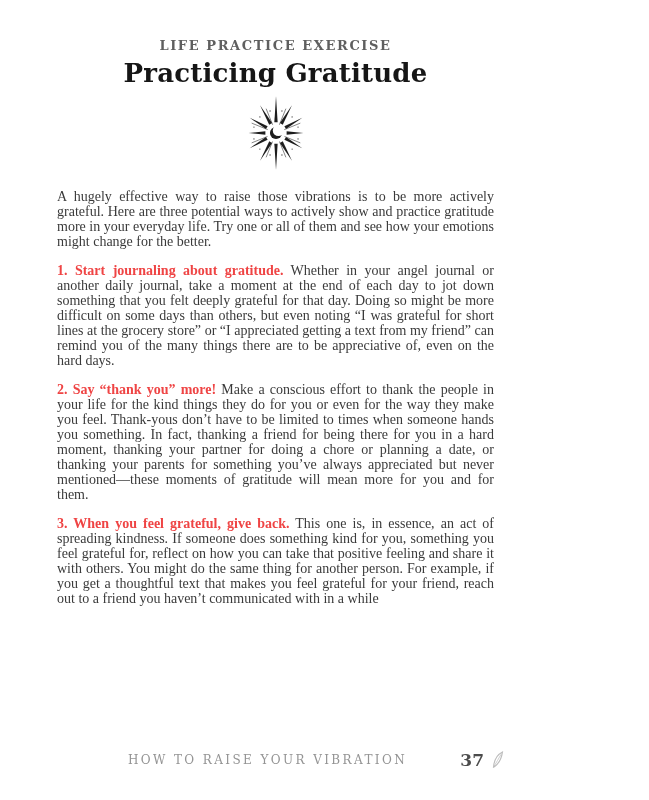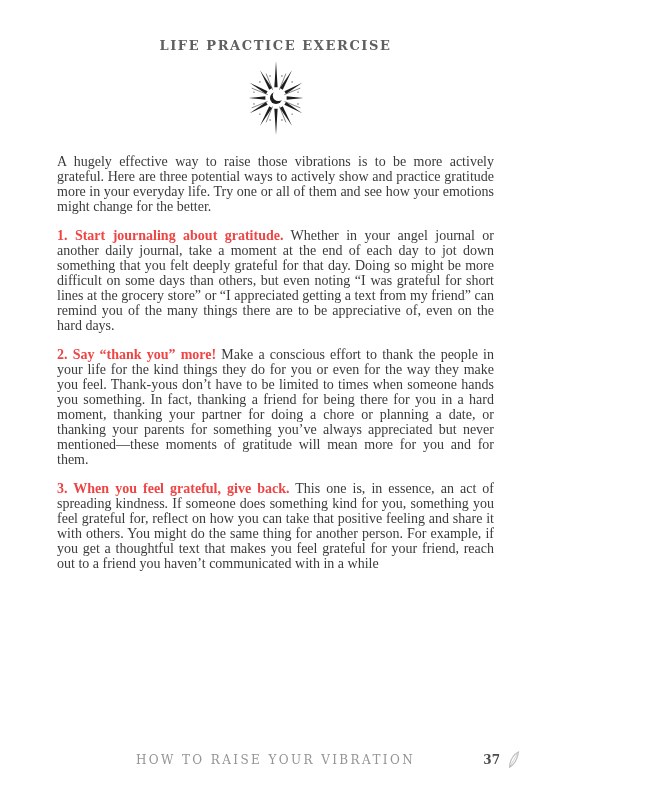--- a/index.html
+++ b/index.html
@@ -47,21 +47,21 @@
     color: #3a3a3a;
     margin-bottom: 14px;
   }
   .para .lead {
     font-weight: bold;
     color: #ef4444;
   }
   .page-footer {
     position: absolute;
     left: 0;
-    right: 0;
+    right: 16px;
     bottom: 30px;
     height: 20px;
     padding-left: 22px;
   }
   .running-title {
     position: absolute;
     left: 0;
     right: 0;
     text-align: center;
     font-size: 12px;
@@ -73,33 +73,34 @@
   .page-number-group {
     position: absolute;
     right: 28px;
     top: 0;
     display: flex;
     align-items: center;
     gap: 5px;
   }
   .page-number {
     font-family: "DejaVu Serif", serif;
-    font-size: 12px;
+    font-size: 17px;
     font-weight: bold;
     color: #4c4c4c;
   }
   .feather svg { width: 18px; height: 20px; display: block; }
 </style>
 </head>
 <body>
 
 <div class="book-page">
 
   <div class="page-header">
     <div class="kicker">LIFE PRACTICE EXERCISE</div>
+    <div class="page-title">Practicing Gratitude</div>
     <div class="ornament-wrap">
       <span>
         <svg viewBox="0 0 100 100" xmlns="http://www.w3.org/2000/svg" fill="#1d1d1d">
 
           <polygon points="50,2 47.8,36 52.2,36"></polygon>
           <polygon points="71,13.6 55.1,36.8 58.9,39"></polygon>
           <polygon points="84.6,30 61,41.1 63.2,44.9"></polygon>
           <polygon points="86,50 64,47.8 64,52.2"></polygon>
           <polygon points="84.6,70 63.2,55.1 61,58.9"></polygon>
           <polygon points="71,86.4 58.9,61 55.1,63.2"></polygon>

